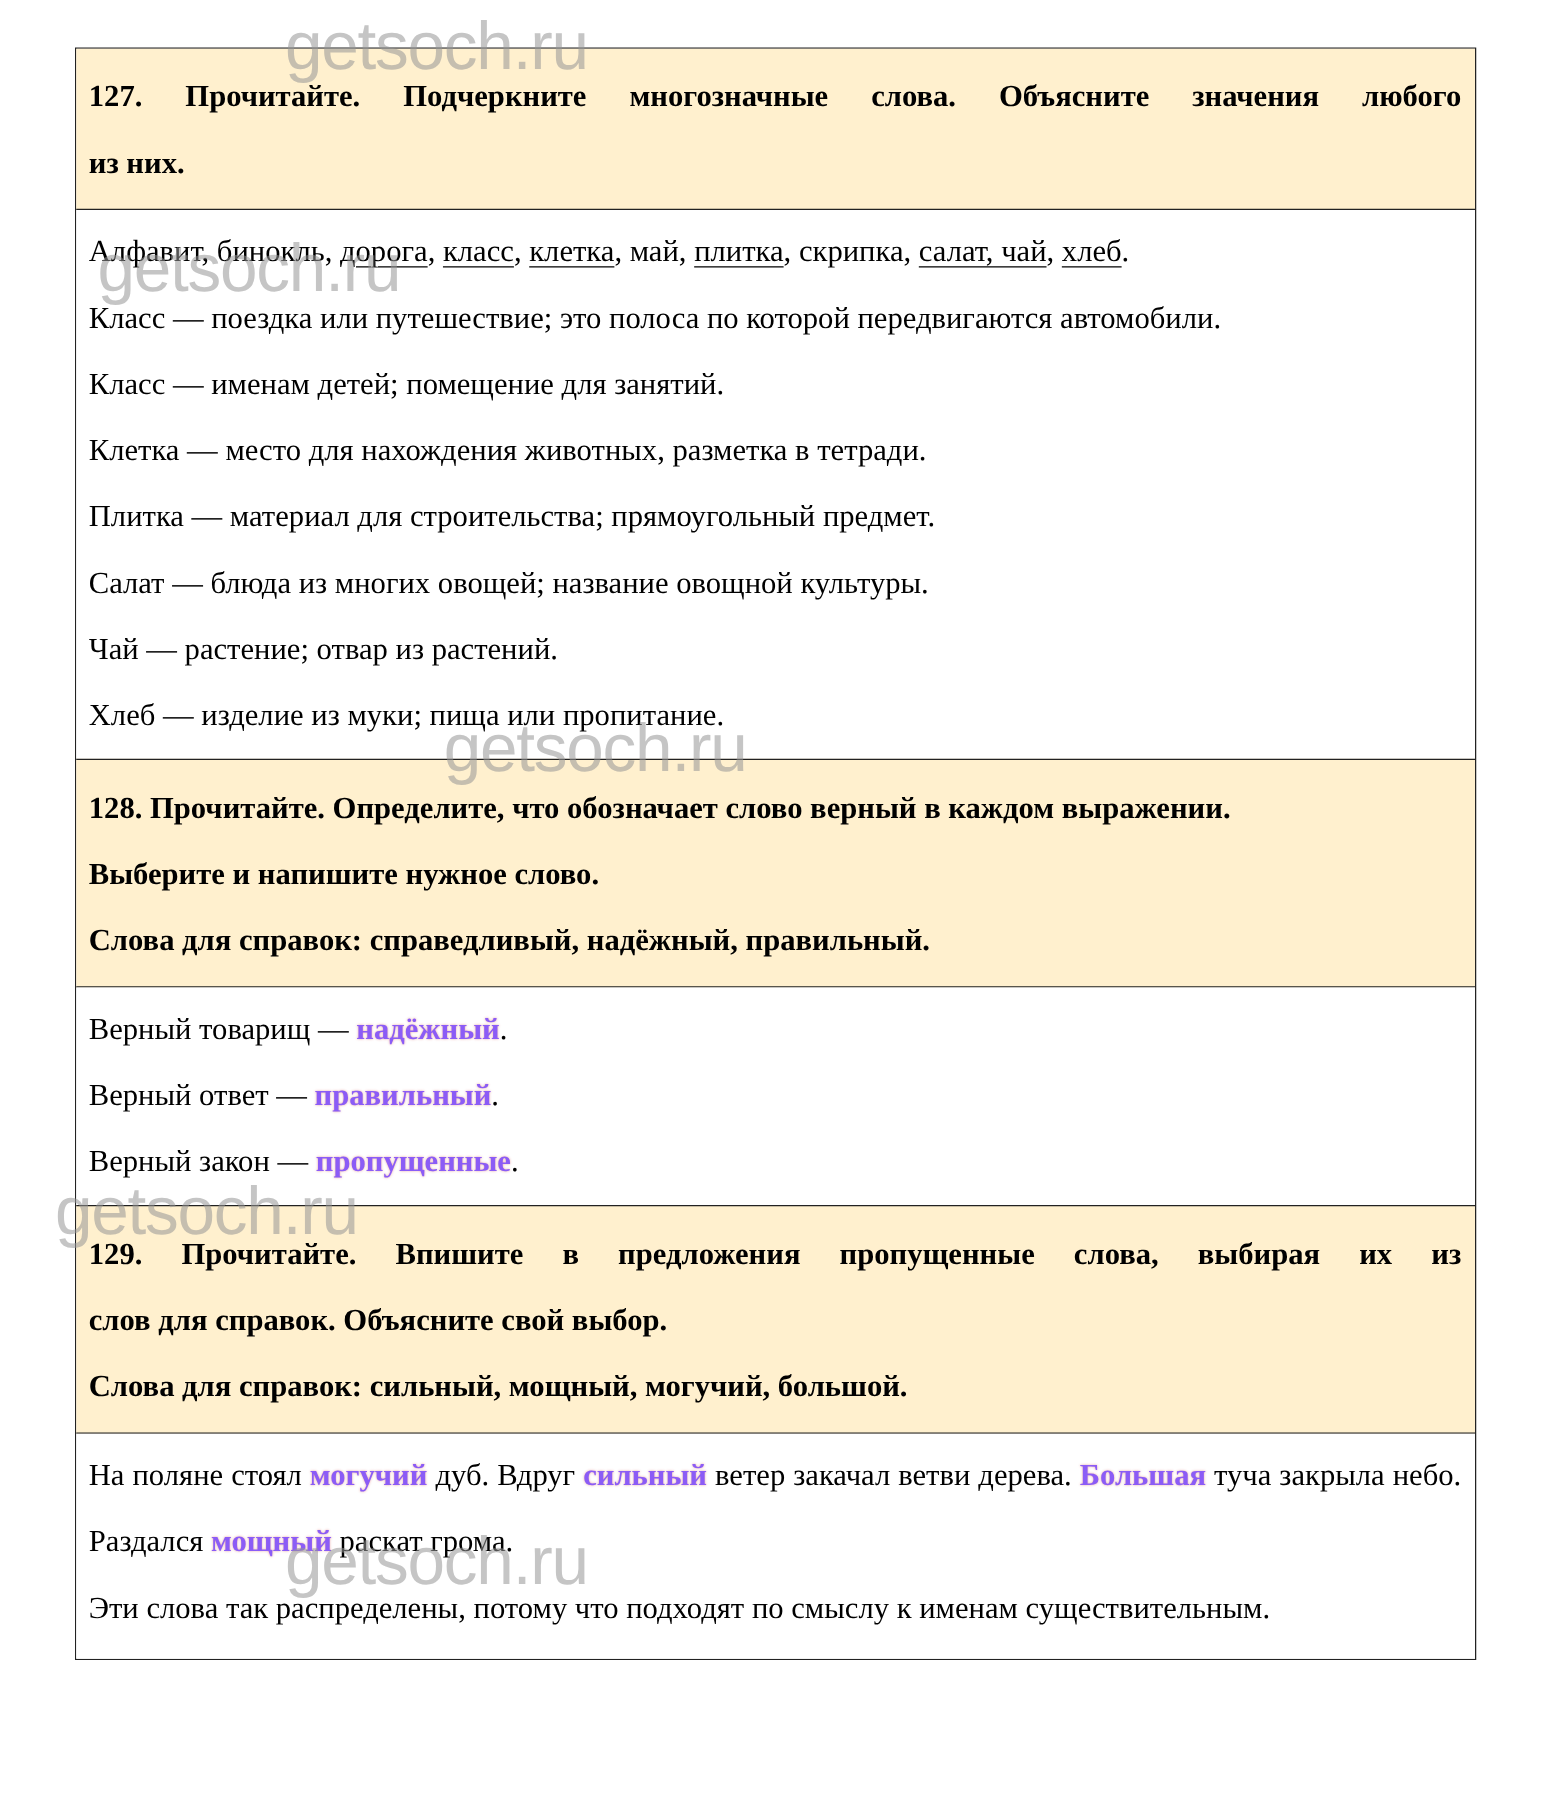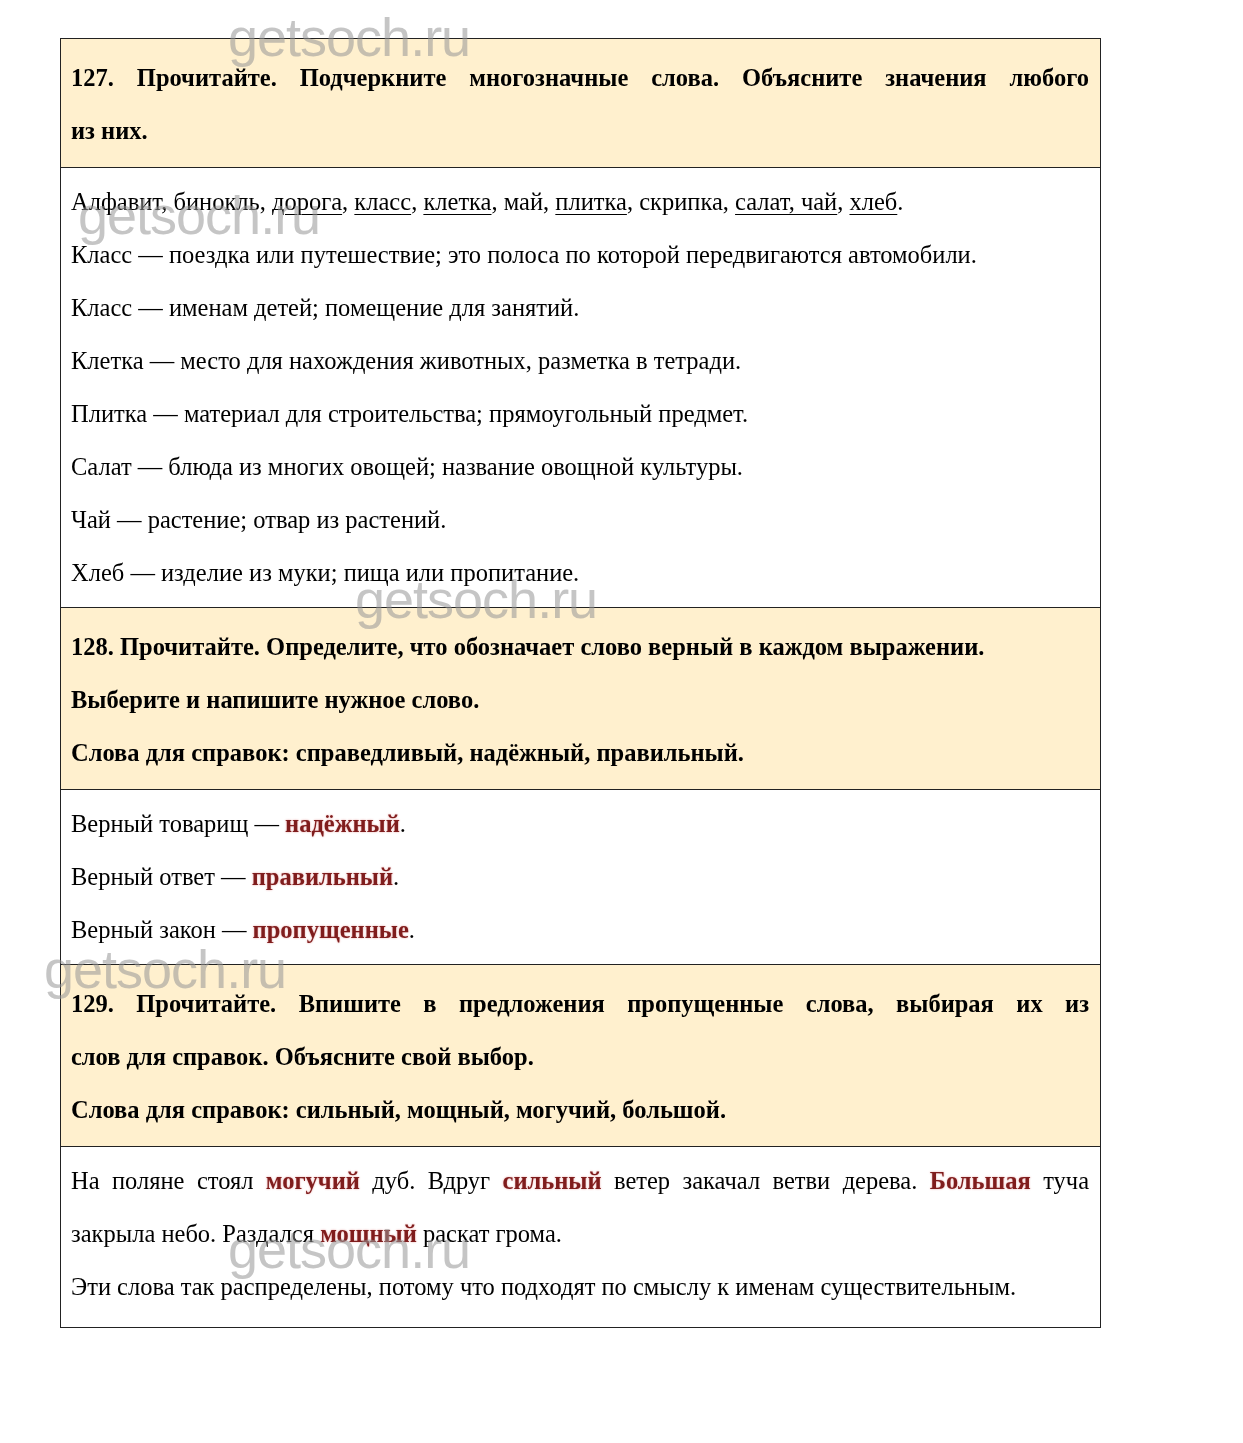--- a/index.html
+++ b/index.html
@@ -2,21 +2,21 @@
 <html><head>
   <meta charset="utf-8">
   <style>
     html, body { margin: 0; padding: 0; background: #ffffff; }
     body {
       width: 1243px; height: 1443px; position: relative; overflow: hidden;
       font-family: "Liberation Serif", "DejaVu Serif", serif;
       color: #000;
     }
     .sheet {
-      position: absolute; left: 60px; top: 38px; width: 1041px;
+      position: absolute; left: 60px; top: 38px; width: 1121px;
       border: 1.5px solid #222;
       box-sizing: border-box;
     }
     .task-header {
       background: #FFF0CE;
       border-bottom: 1.5px solid #222;
       padding: 12px 11px 10px 10px;
       font-weight: bold;
       font-size: 24.5px;
       line-height: 53px;
@@ -27,21 +27,21 @@
       padding: 7px 11px 8px 10px;
       font-size: 24.5px;
       line-height: 53px;
       text-align: justify;
     }
     .task-body.last { border-bottom: none; padding-bottom: 14px; }
     .task-body + .task-header { border-top: 1.5px solid #222; }
     .line { display: block; }
     .u { text-decoration: underline; text-underline-offset: 4px; text-decoration-thickness: 1px; }
     .ans {
-      color: #7f1d1d; font-weight: bold;
+      color: #8b5cf6; font-weight: bold;
       text-shadow: 0 0 2px rgba(200,40,40,0.45);
     }
     .justify-line { text-align: justify; text-align-last: justify; display: block; }
     .h1-line1 { word-spacing: 2px; }
     .wm {
       position: absolute;
       font-family: "Liberation Sans", "DejaVu Sans", sans-serif;
       font-size: 54px;
       color: rgba(150,150,150,0.55);
       letter-spacing: -1px;

